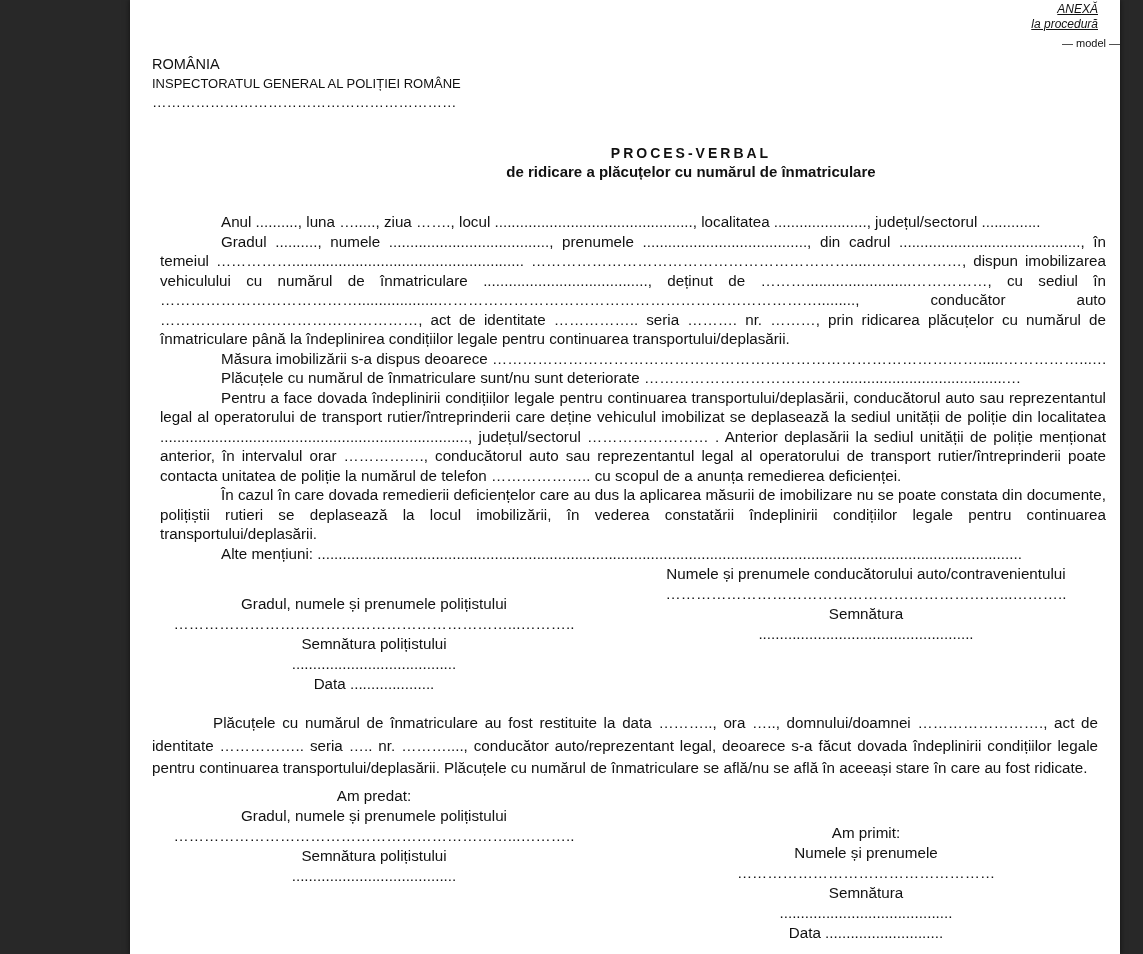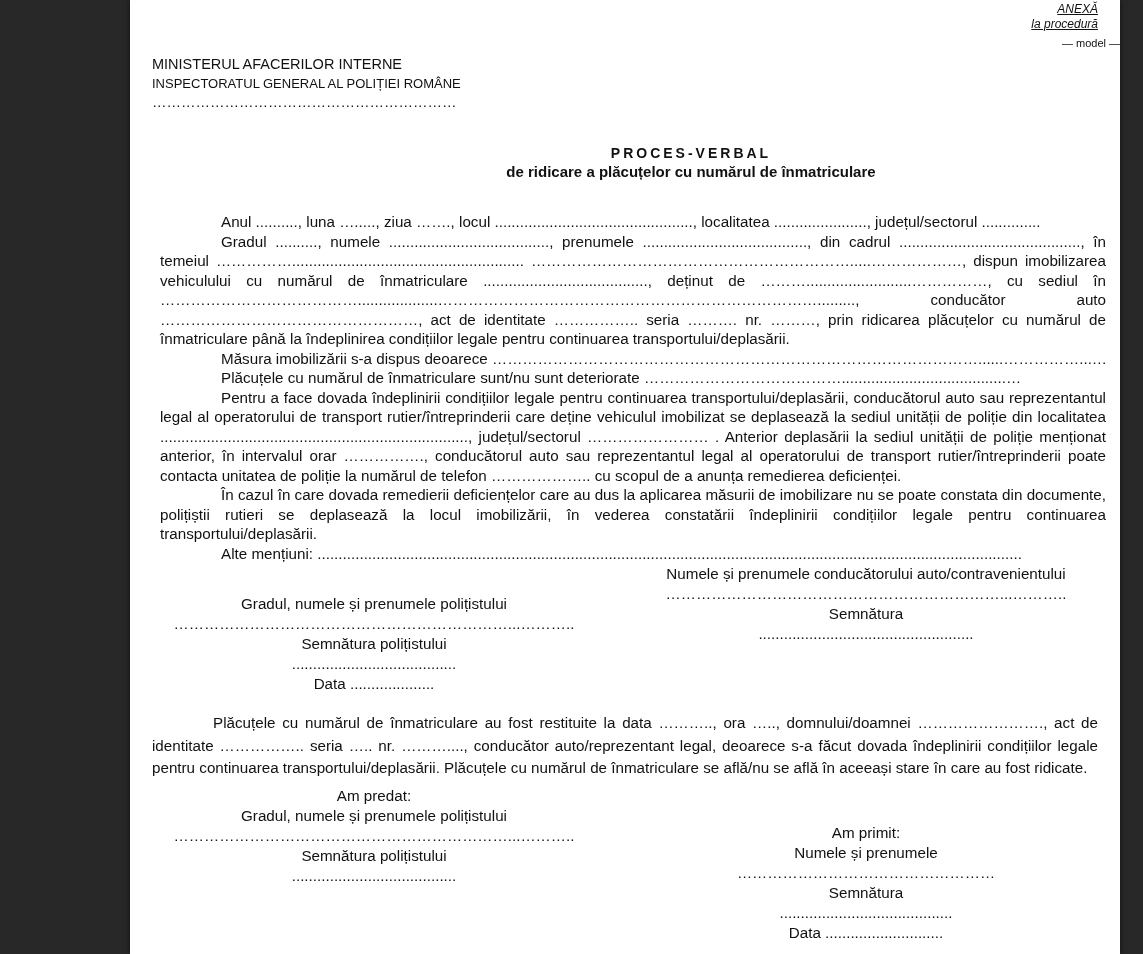--- a/index.html
+++ b/index.html
@@ -47,21 +47,21 @@
   <div class="page">
 
     <div class="annex">
       <span>ANEXĂ</span>
       <span>la procedură</span>
     </div>
 
     <div class="model">— model —</div>
 
     <div class="header">
-      <div>MINISTERUL AFACERILOR INTERNE</div>
+      <div>ROMÂNIA</div>
       <div class="small">INSPECTORATUL GENERAL AL POLIȚIEI ROMÂNE</div>
       <div>………………………………………………………</div>
     </div>
 
     <div class="title">
       <div class="t1">PROCES-VERBAL</div>
       <div class="t2">de ridicare a plăcuțelor cu numărul de înmatriculare</div>
     </div>
 
     <div class="body">

